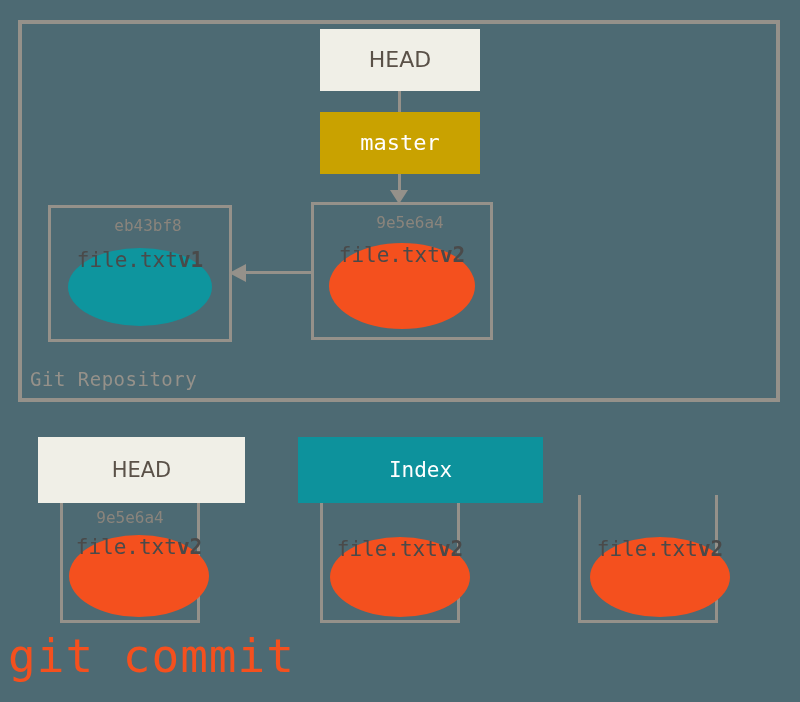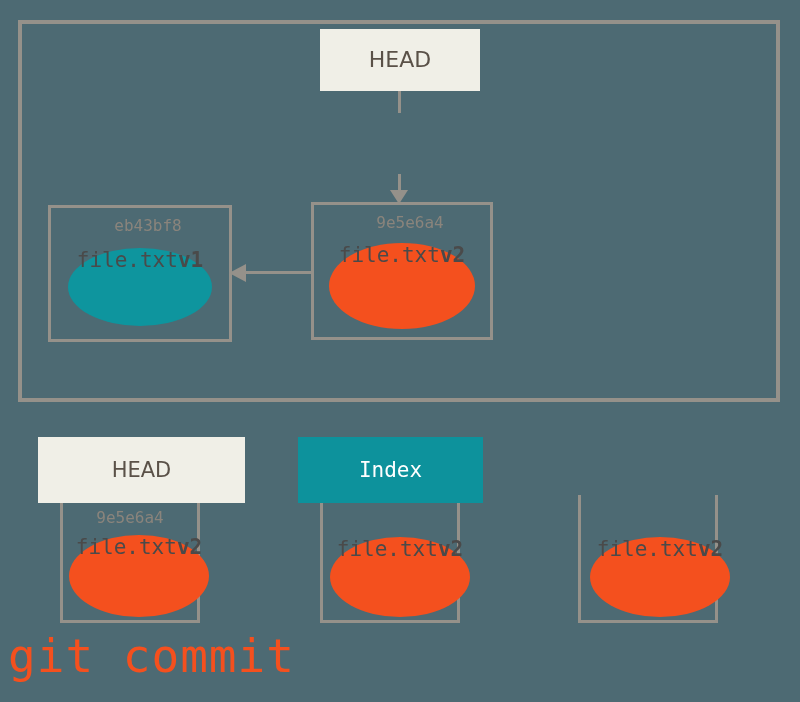--- a/index.html
+++ b/index.html
@@ -149,21 +149,21 @@
     text-align: center;
     font-size: 21px;
     line-height: 1.18;
   }
   .pane-header.h-head {
     left: 38px; top: 437px; width: 207px; height: 66px;
     background: #f0efe7; color: #5a5148;
     font-family: "DejaVu Sans", "Liberation Sans", sans-serif;
   }
   .pane-header.h-index {
-    left: 298px; top: 437px; width: 185px; height: 66px;
+    left: 298px; top: 437px; width: 245px; height: 66px;
     background: #0d929c; color: #ffffff;
   }
   .pane-header.h-wd {
     left: 556px; top: 437px; width: 207px; height: 72px;
     background: #f4501e; color: #ffffff;
   }
 
   .pane-hash {
     position: absolute;
     left: 68px; top: 508px;
@@ -191,25 +191,27 @@
   }
 
   .blob-line2 { display: block; font-weight: bold; }
 </style>
 </head>
 <body>
 
 <div id="stage">
 
   <div class="repo-frame"></div>
+  <div class="repo-label">Git Repository</div>
 
   <div class="label-box box-head-top">HEAD</div>
 
   <div class="conn conn-head-master"></div>
 
+  <div class="label-box box-master">master</div>
 
   <div class="conn conn-master-commit"></div>
   <div class="arrow-down"></div>
 
   <div class="commit-box c1">
     <div class="commit-hash">eb43bf8</div>
   </div>
   <div class="blob teal b1">
     <span>file.txt</span>
     <span class="blob-line2">v1</span>

